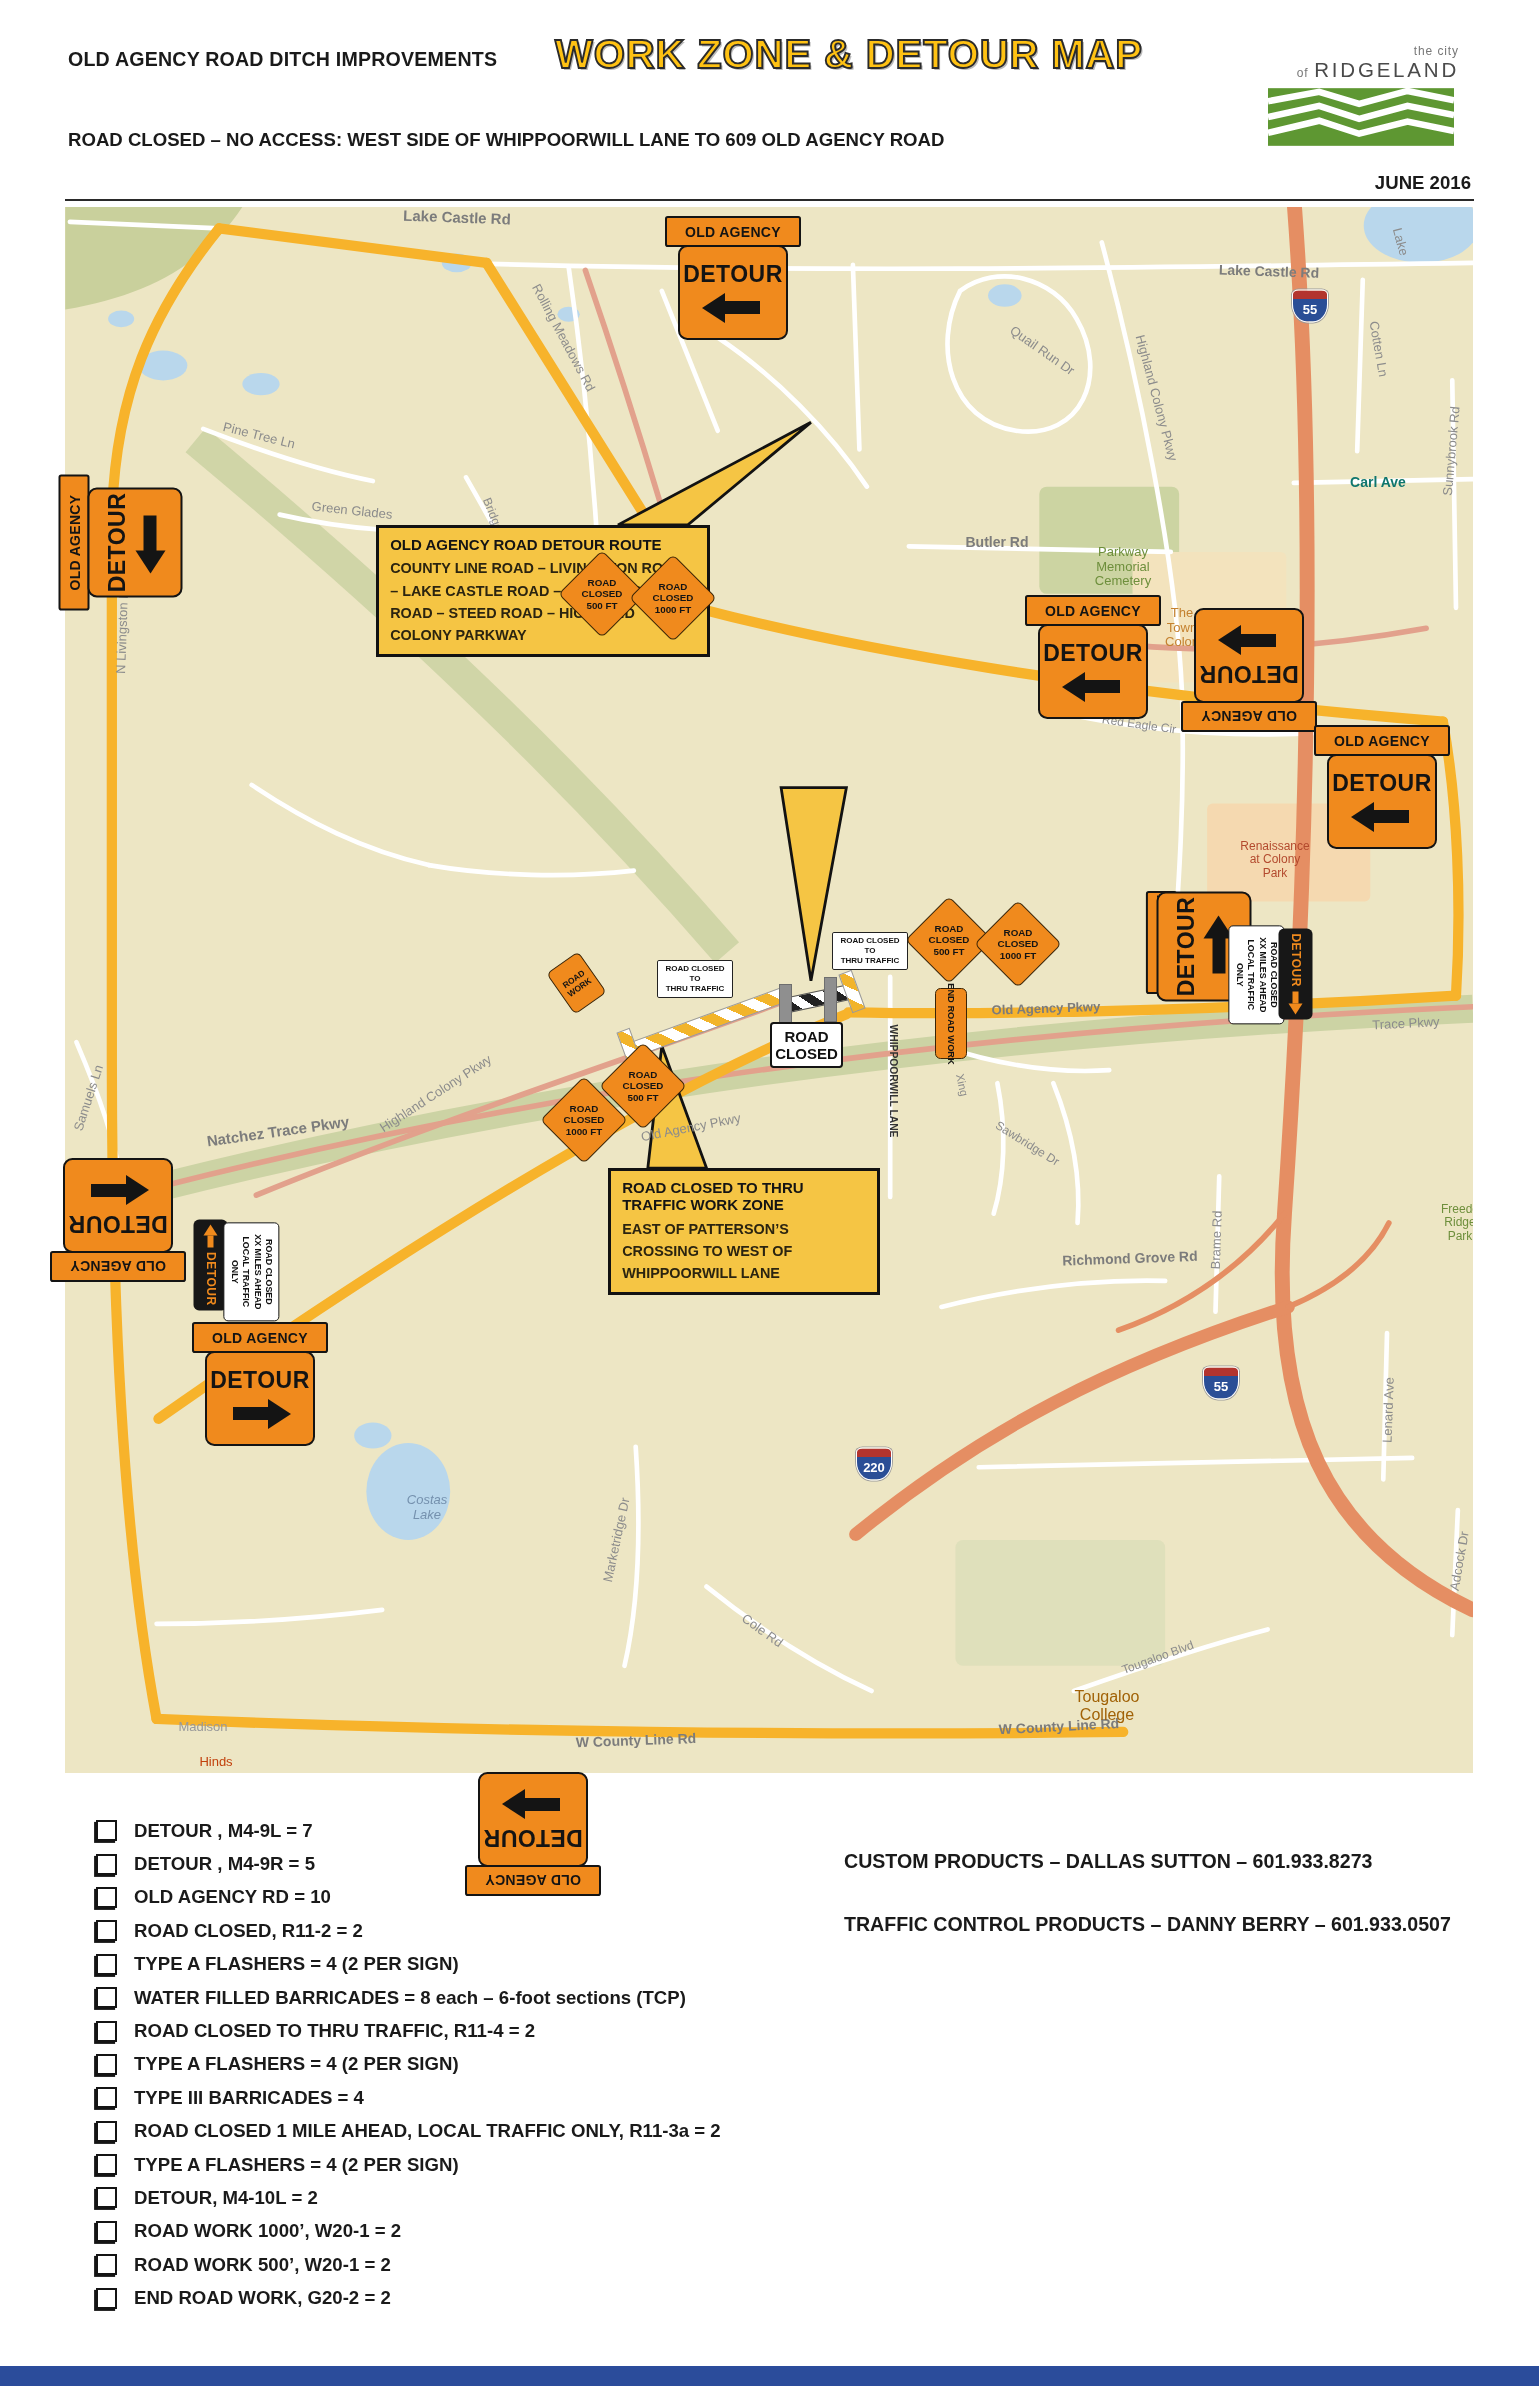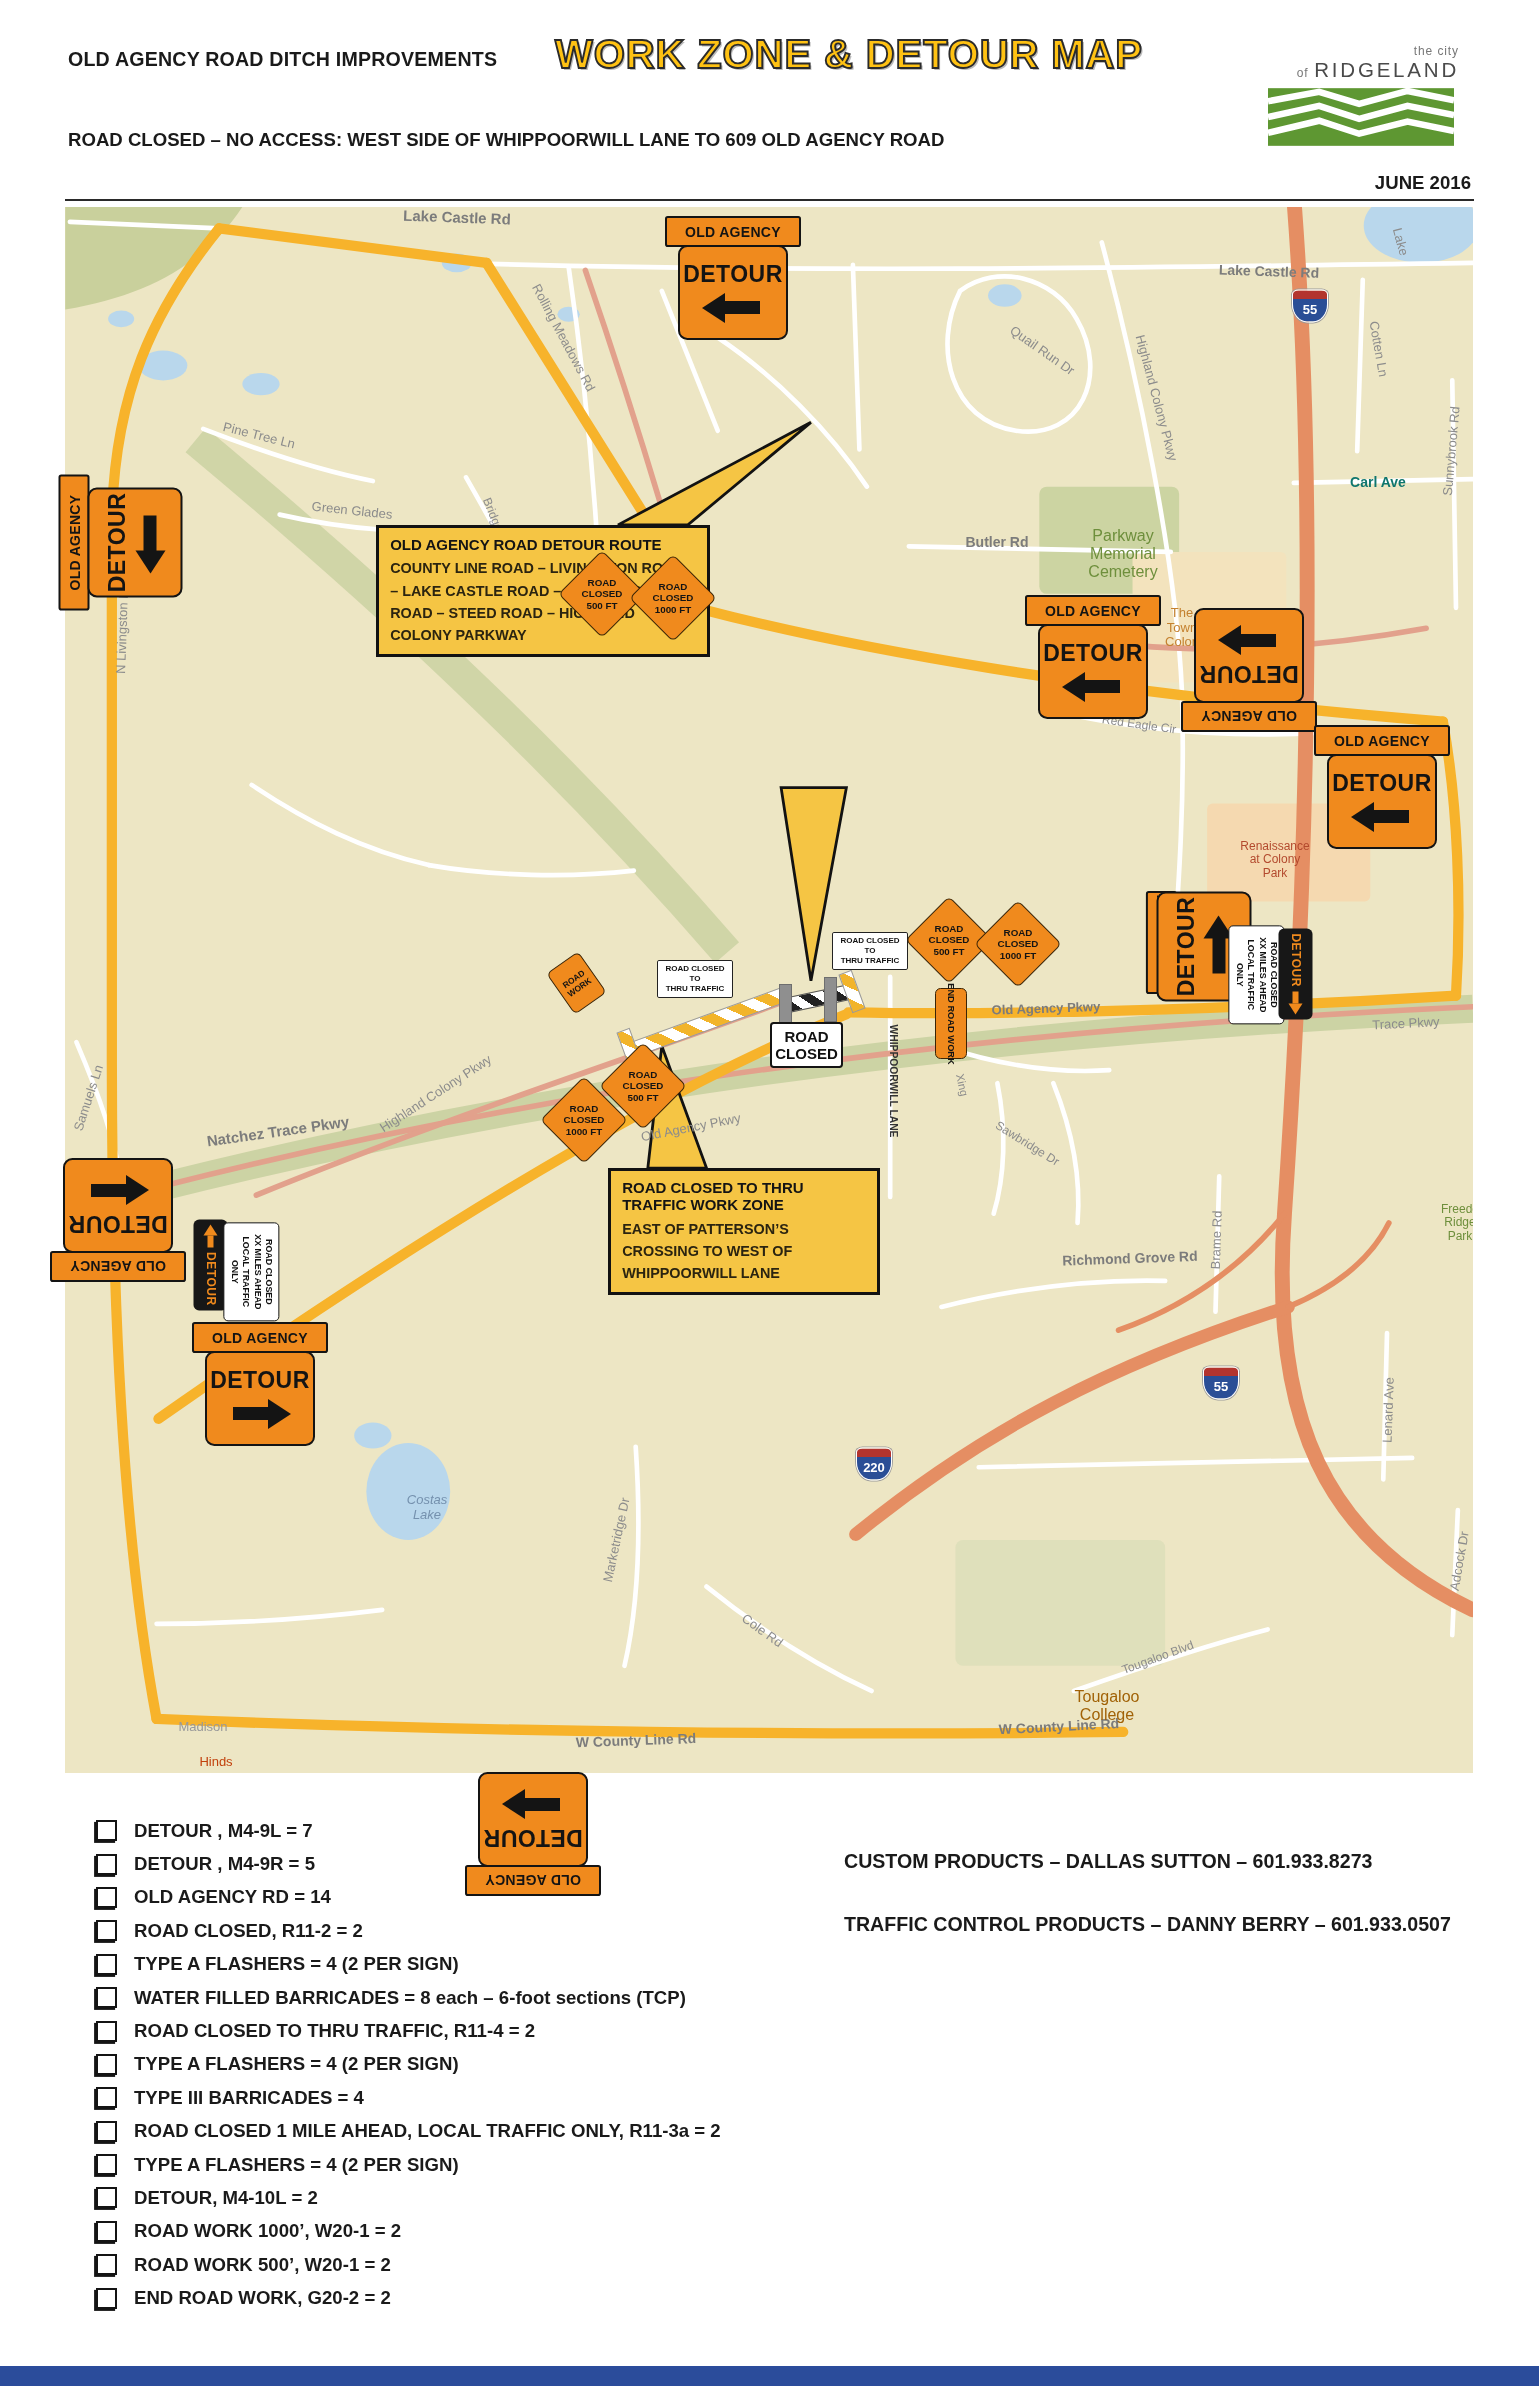--- a/index.html
+++ b/index.html
@@ -197,21 +197,21 @@
     </svg>
     <div id="map-labels">
         <div class="maplabel" style="left: 392px; top: 11.2px; font-size: 15px; color: rgb(124, 124, 124); font-weight: bold; transform: translate(-50%, -50%) rotate(2deg);">Lake Castle Rd</div>
         <div class="maplabel" style="left: 498px; top: 131px; font-size: 13px; transform: translate(-50%, -50%) rotate(62deg);">Rolling Meadows Rd</div>
         <div class="maplabel" style="left: 977px; top: 144px; font-size: 13px; transform: translate(-50%, -50%) rotate(35deg);">Quail Run Dr</div>
         <div class="maplabel" style="left: 1091px; top: 191px; font-size: 13px; transform: translate(-50%, -50%) rotate(75deg);">Highland Colony Pkwy</div>
         <div class="maplabel" style="left: 1313px; top: 142px; font-size: 13px; transform: translate(-50%, -50%) rotate(80deg);">Cotten Ln</div>
         <div class="maplabel" style="left: 1204px; top: 65px; font-size: 14px; color: rgb(124, 124, 124); font-weight: bold; transform: translate(-50%, -50%) rotate(2deg);">Lake Castle Rd</div>
         <div class="maplabel" style="left: 1335px; top: 35px; font-size: 13px; transform: translate(-50%, -50%) rotate(75deg);">Lake</div>
         <div class="maplabel" style="left: 1313px; top: 276px; font-size: 14px; color: #0f766e; font-weight: bold; transform: translate(-50%, -50%) rotate(0deg);">Carl Ave</div>
-        <div class="maplabel" style="left: 1058px; top: 347px; font-size: 16px; color: rgb(110, 143, 60); transform: translate(-50%, -50%) rotate(0deg);">Parkway<br>Memorial<br>Cemetery</div>
+        <div class="maplabel" style="left: 1058px; top: 360px; font-size: 13px; color: rgb(110, 143, 60); transform: translate(-50%, -50%) rotate(0deg);">Parkway<br>Memorial<br>Cemetery</div>
         <div class="maplabel" style="left: 932px; top: 336px; font-size: 14px; color: rgb(124, 124, 124); font-weight: bold; transform: translate(-50%, -50%) rotate(0deg);">Butler Rd</div>
         <div class="maplabel" style="left: 1117px; top: 421px; font-size: 13px; color: rgb(196, 129, 47); transform: translate(-50%, -50%) rotate(0deg);">The<br>Town<br>Colon</div>
         <div class="maplabel" style="left: 1074px; top: 518px; font-size: 12px; transform: translate(-50%, -50%) rotate(8deg);">Red Eagle Cir</div>
         <div class="maplabel" style="left: 1188px; top: 515px; font-size: 13px; transform: translate(-50%, -50%) rotate(10deg);">Steed Rd</div>
         <div class="maplabel" style="left: 1387px; top: 244px; font-size: 13px; transform: translate(-50%, -50%) rotate(-85deg);">Sunnybrook Rd</div>
         <div class="maplabel" style="left: 1210px; top: 653px; font-size: 12px; color: rgb(179, 74, 46); transform: translate(-50%, -50%) rotate(0deg);">Renaissance<br>at Colony<br>Park</div>
         <div class="maplabel" style="left: 17px; top: 310px; font-size: 14px; transform: translate(-50%, -50%) rotate(0deg);">ing Rd</div>
         <div class="maplabel" style="left: 194px; top: 229px; font-size: 13px; transform: translate(-50%, -50%) rotate(14deg);">Pine Tree Ln</div>
         <div class="maplabel" style="left: 287px; top: 304px; font-size: 13px; transform: translate(-50%, -50%) rotate(6deg);">Green Glades</div>
         <div class="maplabel" style="left: 438px; top: 334px; font-size: 12px; transform: translate(-50%, -50%) rotate(68deg);">Bridgewater Xing</div>
@@ -406,21 +406,21 @@
       <li>
         <span class="cb"></span>
         <span>DETOUR , M4-9L =  7</span>
       </li>
       <li>
         <span class="cb"></span>
         <span>DETOUR , M4-9R = 5</span>
       </li>
       <li>
         <span class="cb"></span>
-        <span>OLD AGENCY RD = 14</span>
+        <span>OLD AGENCY RD = 10</span>
       </li>
       <li>
         <span class="cb"></span>
         <span>ROAD CLOSED, R11-2 = 2</span>
       </li>
       <li>
         <span class="cb"></span>
         <span>TYPE A FLASHERS = 4 (2 PER SIGN)</span>
       </li>
       <li>

